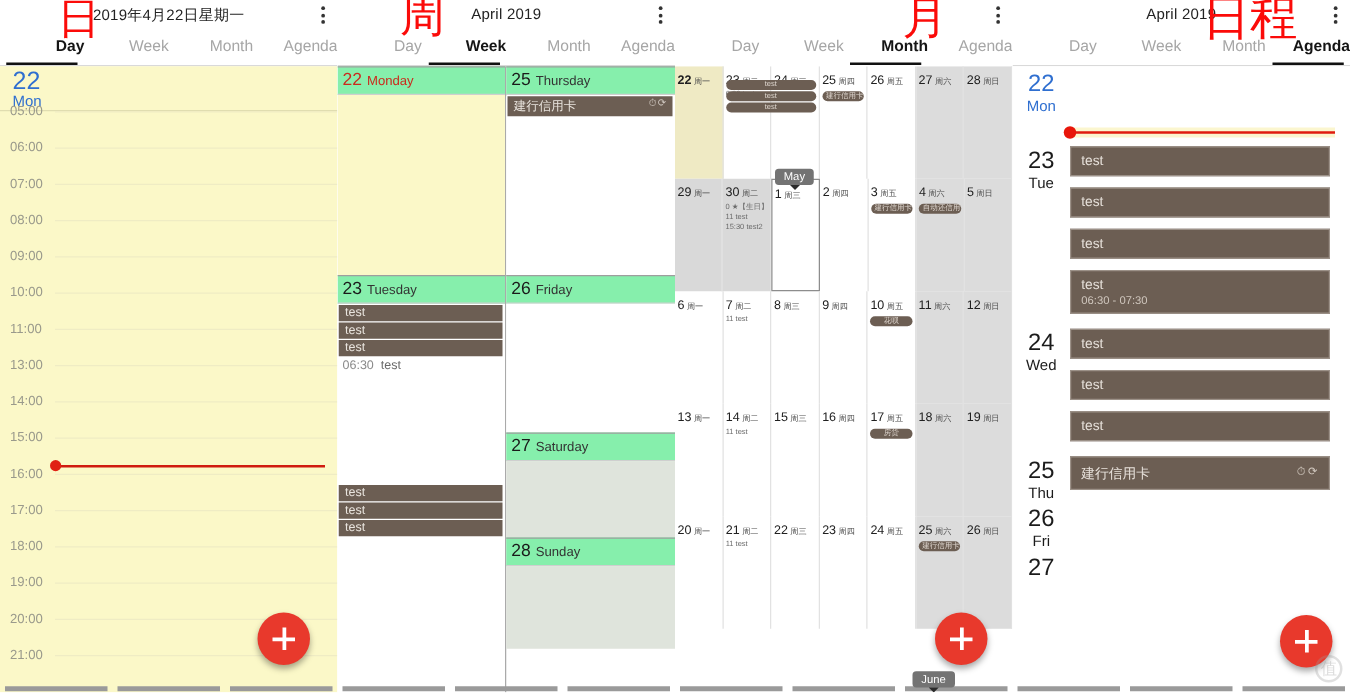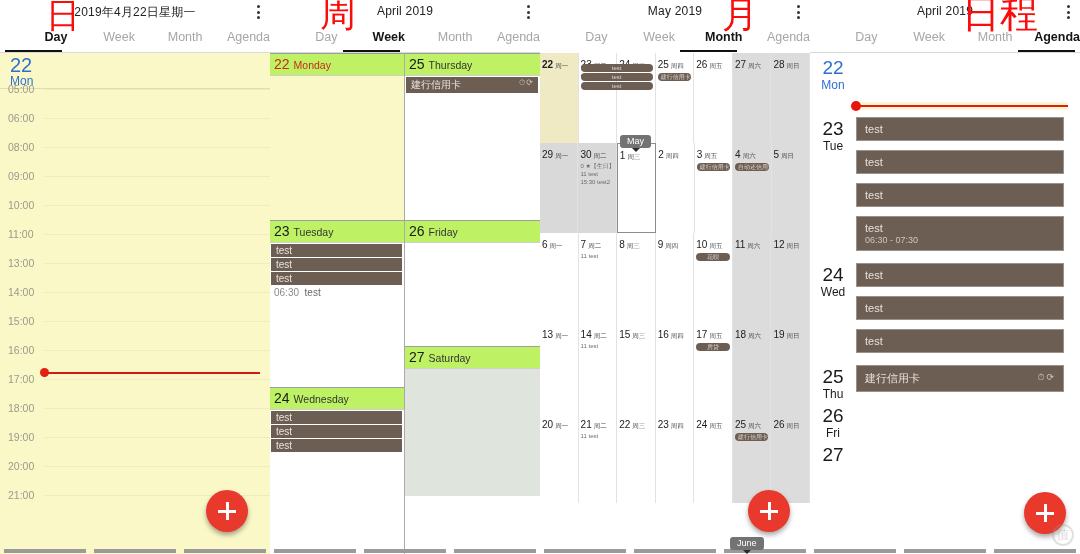--- a/index.html
+++ b/index.html
@@ -60,21 +60,21 @@
   .fab::before, .fab::after { content: ""; position: absolute; background: #fff; }
   .fab::before { width: 18px; height: 3px; }
   .fab::after { width: 3px; height: 18px; }
 
   
   .week-body { position: absolute; top: 53px; left: 0; right: 0; bottom: 0; display: flex; }
   .wcol { width: 50%; position: relative; }
   .wcol.left { border-right: 1px solid #aaa; }
   .wday { position: relative; }
   .wday .wh {
-    background: #bef264; border-top: 1px solid #9e9e9e; border-bottom: 1px solid #cfcfcf;
+    background: #86efac; border-top: 1px solid #9e9e9e; border-bottom: 1px solid #cfcfcf;
     padding: 1px 4px 2px 4px; white-space: nowrap;
   }
   .wday .wh .n { font-size: 14px; color: #1a1a1a; }
   .wday .wh .nm { font-size: 10.5px; color: #333; margin-left: 4px; }
   .wday.today .wh .n, .wday.today .wh .nm { color: #cb2a1d; }
   .wday .wbody { background: #fff; }
   .wday.today .wbody { background: #fbf8c8; }
   .wday.weekend .wbody { background: #dfe4dc; }
   .evt {
     background: #6c5e53; color: #e9e4de; font-size: 10px;
@@ -187,20 +187,24 @@
           <div class="hrow">
        <div class="hline"></div>
        <div class="hlabel">05:00</div>
      </div>
           <div class="hrow">
        <div class="hline"></div>
        <div class="hlabel">06:00</div>
      </div>
           <div class="hrow">
        <div class="hline"></div>
+       <div class="hlabel">07:00</div>
+     </div>
+          <div class="hrow">
+       <div class="hline"></div>
        <div class="hlabel">08:00</div>
      </div>
           <div class="hrow">
        <div class="hline"></div>
        <div class="hlabel">09:00</div>
      </div>
           <div class="hrow">
        <div class="hline"></div>
        <div class="hlabel">10:00</div>
      </div>
@@ -287,23 +291,20 @@
             <span class="n">23</span><span class="nm">Tuesday</span>
           </div>
           <div class="wbody" style="height:149px">
               <div class="evt">test</div>
               <div class="evt">test</div>
               <div class="evt">test</div>
               <div class="timedevt"><span class="tm">06:30</span>&nbsp;&nbsp;test</div>
             </div>
         </div>
           <div class="wday  " style="height:167px">
-          <div class="wh">
-            <span class="n">24</span><span class="nm">Wednesday</span>
-          </div>
           <div class="wbody" style="height:149px">
               <div class="evt">test</div>
               <div class="evt">test</div>
               <div class="evt">test</div>
             </div>
         </div>
         </div>
       <div class="wcol" id="week-right">
           <div class="wday  " style="height:167px">
           <div class="wh">
@@ -319,34 +320,36 @@
           </div>
           <div class="wbody" style="height:149px"></div>
         </div>
           <div class="wday  weekend" style="height:84px">
           <div class="wh">
             <span class="n">27</span><span class="nm">Saturday</span>
           </div>
           <div class="wbody" style="height:66px"></div>
         </div>
           <div class="wday  weekend" style="height:84px">
+          <div class="wh">
+            <span class="n">28</span><span class="nm">Sunday</span>
+          </div>
           <div class="wbody" style="height:66px"></div>
         </div>
         </div>
     </div>
     <div class="navbar">
         <i></i>
         <i></i>
         <i></i>
       </div>
   </div>
 
   <div class="screen">
     <div class="topbar">
-      <div class="title">May 2019</div>
       <div class="redchar" style="left:182px;top:-3px;font-size:36px;">月</div>
       <div class="kebab">
           <i></i>
           <i></i>
           <i></i>
         </div>
     </div>
     <div class="tabs">
       <div class="tab">Day</div>
       <div class="tab">Week</div>

